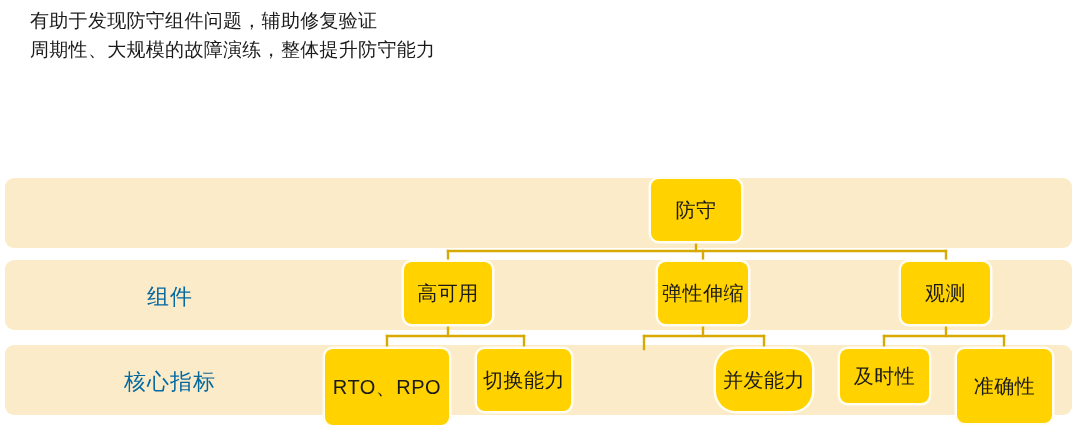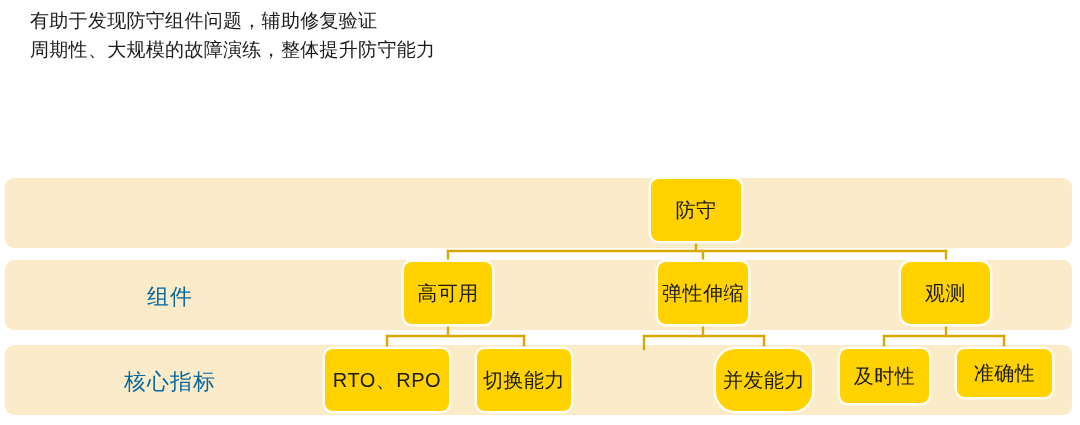--- a/index.html
+++ b/index.html
@@ -87,29 +87,29 @@
     box-sizing: border-box;
   }
   .node.two-line { font-size: 18px; line-height: 24px; }
 
   
   #node-root { left: 651px; top: 179px; width: 90px; height: 62px; }
 
   
   #node-ha     { left: 404px; top: 262px; width: 88px; height: 62px; }
   #node-scale  { left: 658px; top: 262px; width: 90px; height: 62px; }
-  #node-observ { left: 901px; top: 262px; width: 89px; height: 62px; border-radius: 10px; }
+  #node-observ { left: 901px; top: 262px; width: 89px; height: 62px; }
 
   
-  #node-rto      { left: 325px; top: 349px; width: 124px; height: 62px; }
+  #node-rto      { left: 325px; top: 349px; width: 124px; height: 76px; }
   #node-switch   { left: 477px; top: 349px; width: 94px; height: 62px; }
   #node-capacity { left: 599px; top: 349px; width: 90px;  height: 62px; }
   #node-concur   { left: 716px; top: 349px; width: 96px;  height: 62px; border-radius: 20px; }
   #node-timely   { left: 840px; top: 349px; width: 89px;  height: 54px; }
-  #node-accurate { left: 957px; top: 349px; width: 95px;  height: 48px; }
+  #node-accurate { left: 957px; top: 349px; width: 95px;  height: 74px; }
 </style>
 </head>
 <body>
 
 <div id="heading">
   <div class="line">有助于发现防守组件问题，辅助修复验证</div>
   <div class="line">周期性、大规模的故障演练，整体提升防守能力</div>
 </div>
 
 <div id="diagram">

